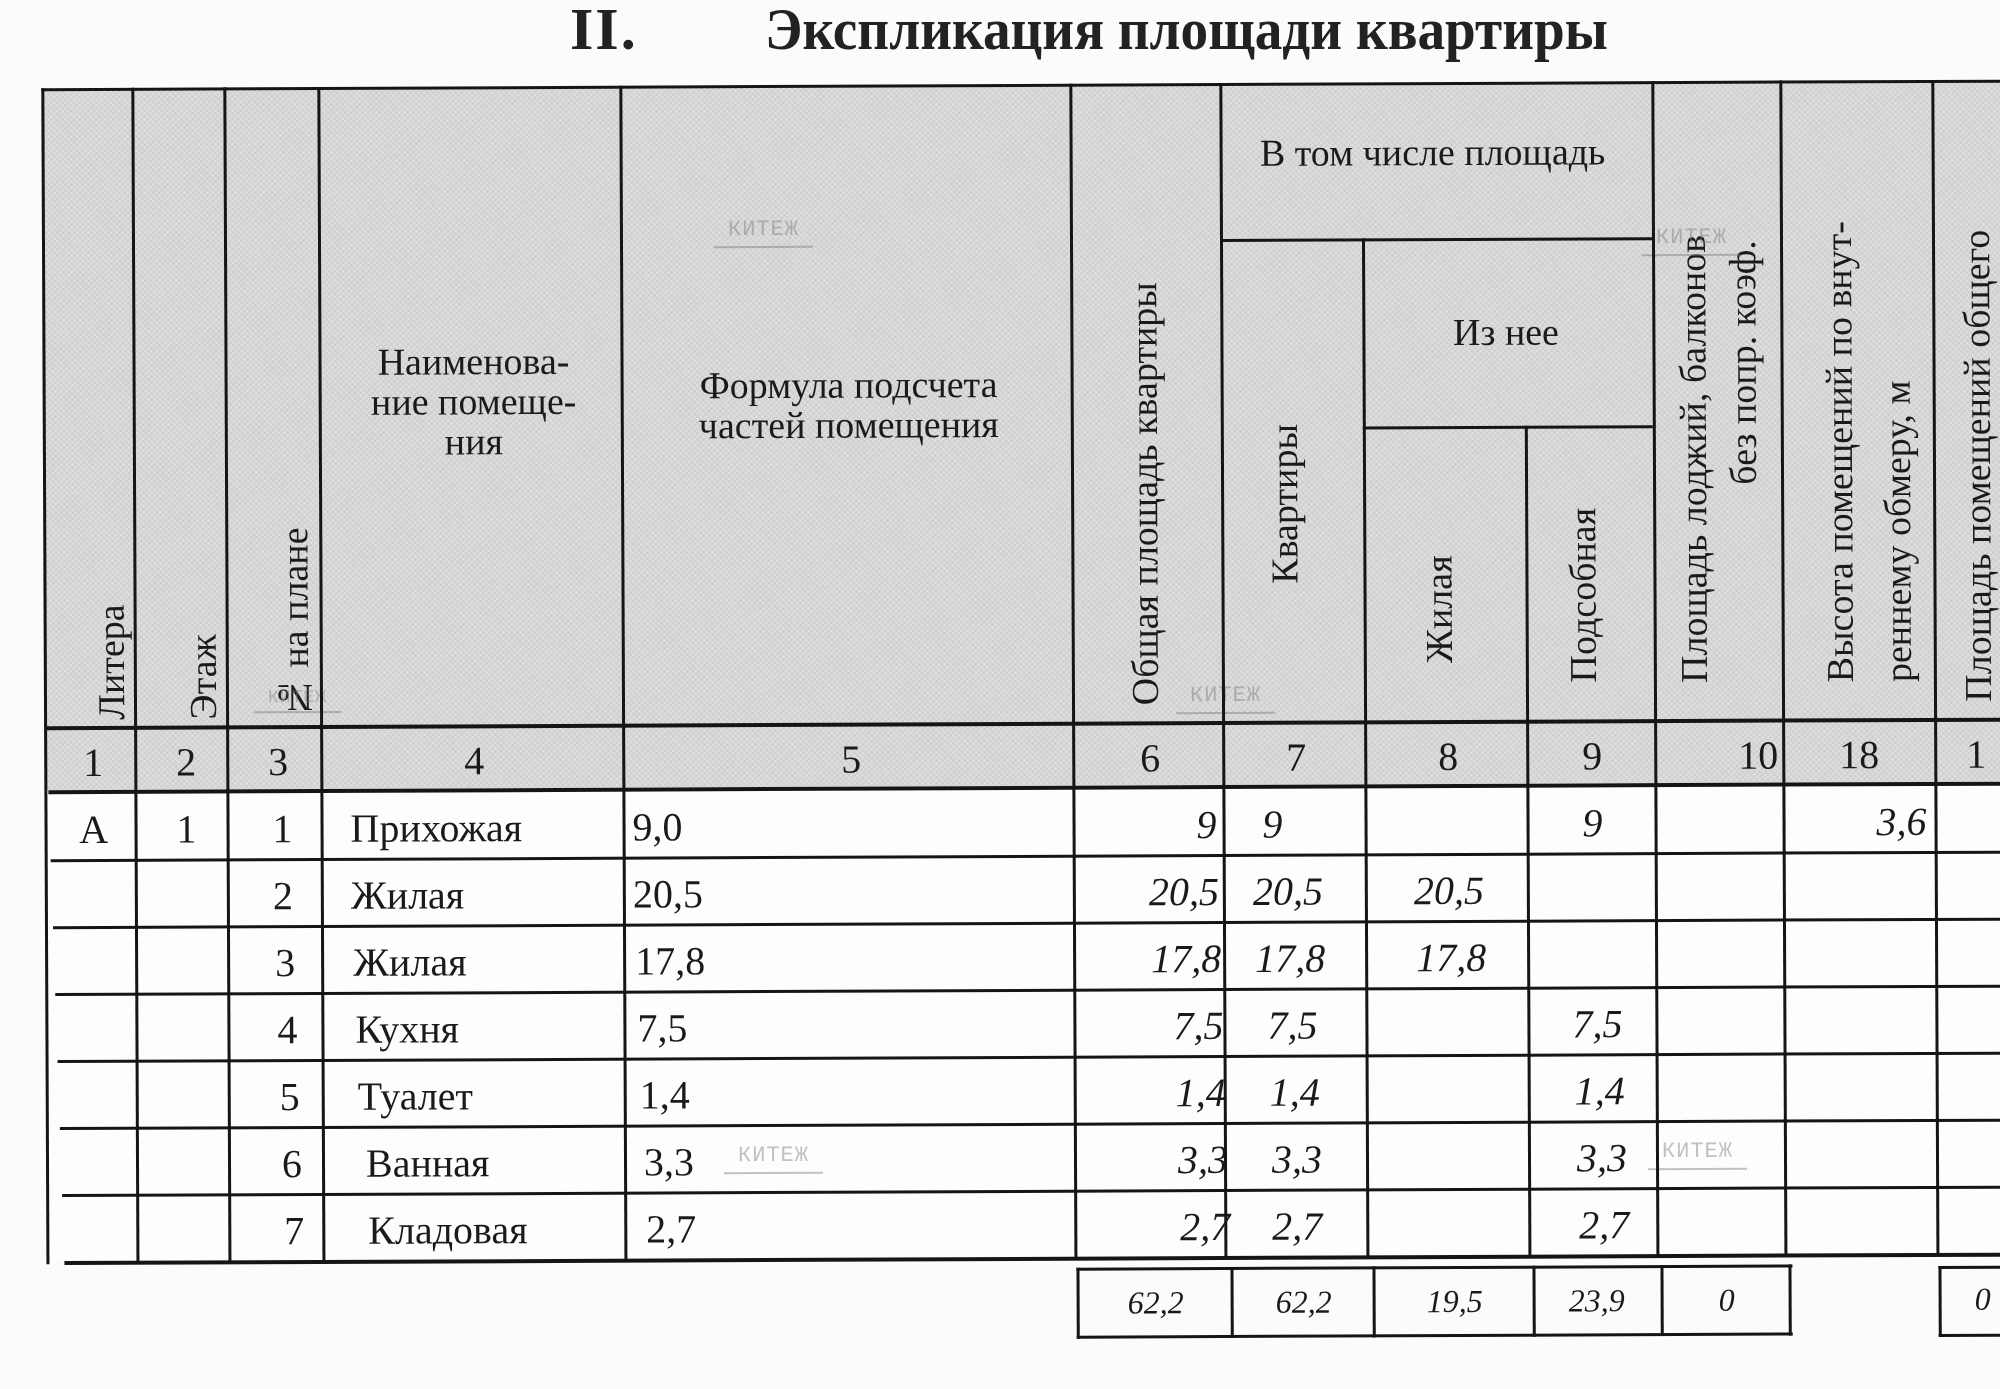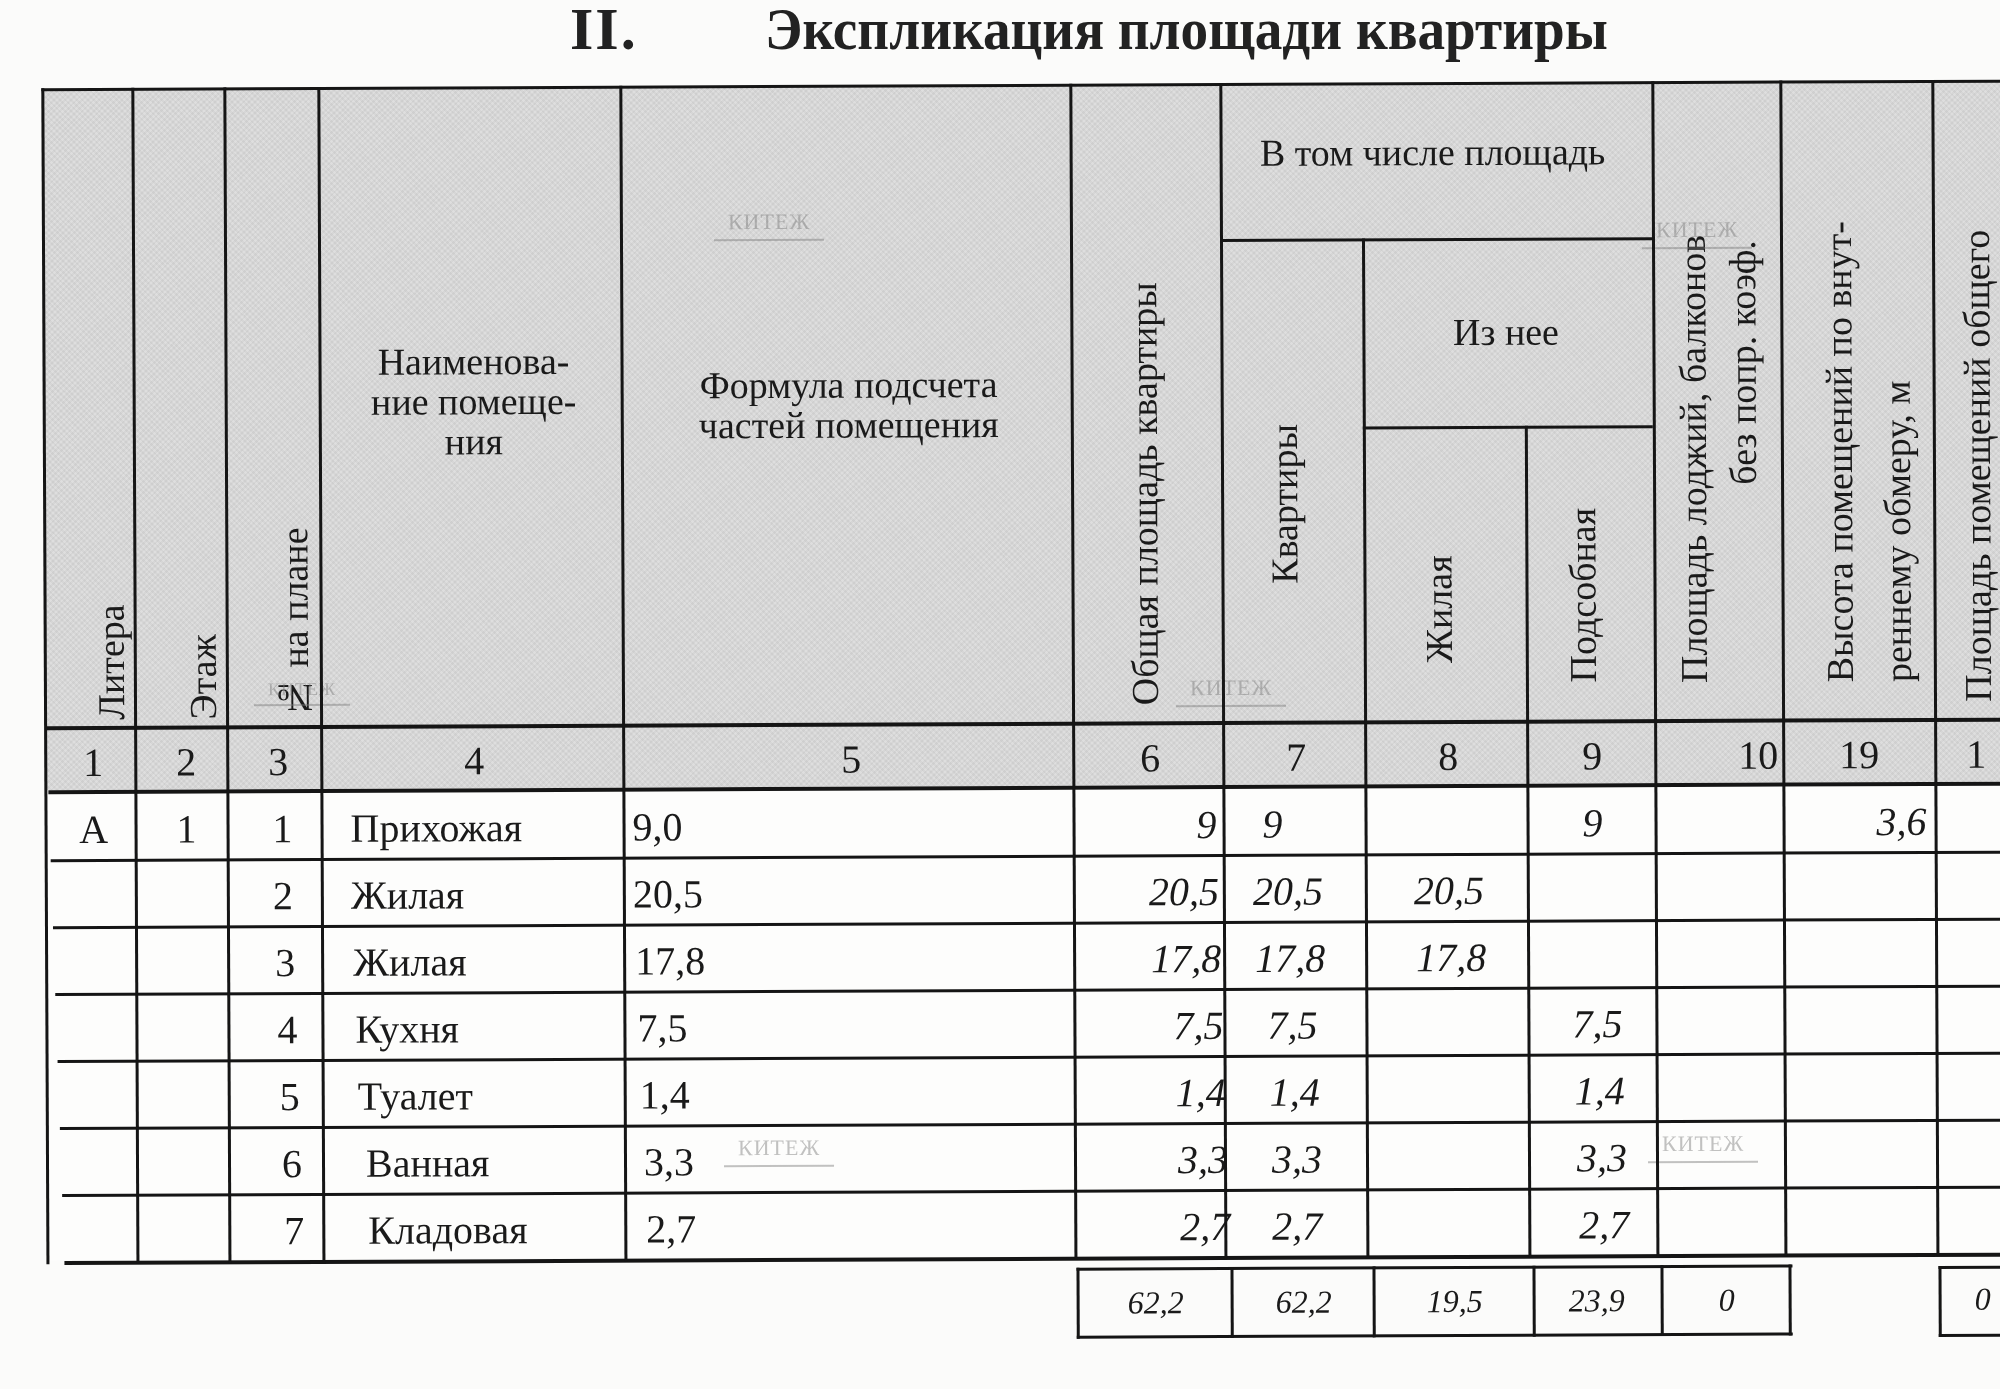--- a/index.html
+++ b/index.html
@@ -33,22 +33,22 @@
   .vert { position:absolute; display:flex; align-items:center; justify-content:flex-start;
           writing-mode:vertical-rl; transform:rotate(180deg);
           font-size:38px; line-height:1.05; white-space:nowrap; text-align:center; }
   .num { font-size:40px; }
   .val { position:absolute; font-size:40px; font-style:italic; display:flex; align-items:center; }
   .plain { font-style:normal; }
   .right { justify-content:flex-end; }
   .center { justify-content:center; }
   .left { justify-content:flex-start; }
   .total { font-size:32px; font-style:italic; }
-  .wm { position:absolute; font-family:Liberation Serif, serif;
-        font-size:22px; color:rgba(120,120,120,0.45); letter-spacing:1px; }
+  .wm { position:absolute; font-family:Liberation Mono, monospace;
+        font-size:22px; color:rgba(120,120,120,0.45); letter-spacing:1px;margin-top:8px; }
   .wm::after { content:""; position:absolute; left:-14px; right:-14px; bottom:-6px; height:2px;
         background:rgba(120,120,120,0.45); }
 </style>
 </head>
 <body>
 
 <div class="title">
   <span class="roman">II.</span>
   <span class="text">Экспликация площади квартиры</span>
 </div>
@@ -95,21 +95,21 @@
   <div class="cell num" style="left:48px;top:728px;width:90px;height:62px;">1</div>
   <div class="cell num" style="left:140px;top:728px;width:92px;height:62px;">2</div>
   <div class="cell num" style="left:232px;top:728px;width:92px;height:62px;">3</div>
   <div class="cell num" style="left:324px;top:728px;width:300px;height:62px;">4</div>
   <div class="cell num" style="left:626px;top:728px;width:450px;height:62px;">5</div>
   <div class="cell num" style="left:1076px;top:728px;width:148px;height:62px;">6</div>
   <div class="cell num" style="left:1226px;top:728px;width:140px;height:62px;">7</div>
   <div class="cell num" style="left:1368px;top:728px;width:160px;height:62px;">8</div>
   <div class="cell num" style="left:1528px;top:728px;width:128px;height:62px;">9</div>
   <div class="cell num" style="left:1656px;top:728px;width:128px;height:62px;padding-left:38px;">10</div>
-  <div class="cell num" style="left:1784px;top:728px;width:150px;height:62px;">19</div>
+  <div class="cell num" style="left:1784px;top:728px;width:150px;height:62px;">18</div>
   <div class="cell num" style="left:1936px;top:728px;width:70px;height:62px;justify-content:flex-start;padding-left:30px;">1</div>
 
   <div>
     <div class="val plain center" style="left:48px;top:792px;width:90px;height:66px;">А</div>
     <div class="val plain center" style="left:140px;top:792px;width:92px;height:66px;">1</div>
     <div class="val plain center" style="left:236px;top:792px;width:92px;height:66px;">1</div>
     <div class="val plain left" style="left:350px;top:792px;width:270px;height:66px;">Прихожая</div>
     <div class="val plain left" style="left:632px;top:792px;width:430px;height:66px;">9,0</div>
     <div class="val right" style="left:1076px;top:792px;width:140px;height:66px;">9</div>
     <div class="val left" style="left:1262px;top:792px;width:100px;height:66px;">9</div>

